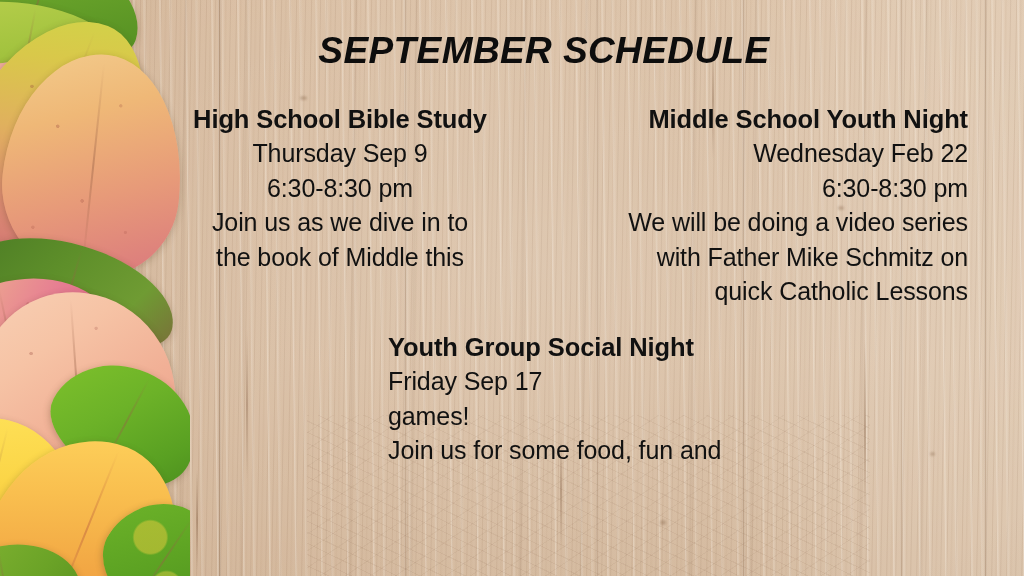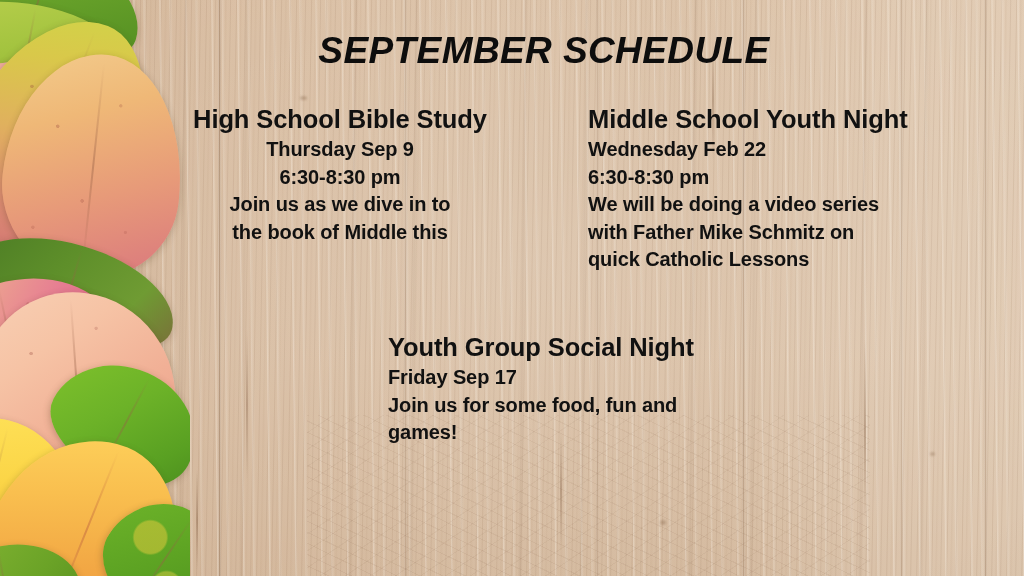--- a/index.html
+++ b/index.html
@@ -164,28 +164,28 @@
 
   .block { position:absolute; color:#111; }
   .block .title {
     font-weight:bold;
     font-size:25.5px;
     line-height:1.18;
     letter-spacing:-.1px;
     margin-bottom:2px;
   }
   .block .line {
-    font-size:20px;
-    font-weight:700;
+    font-size:25px;
+    font-weight:400;
     line-height:1.38;
     letter-spacing:-.1px;
   }
 
   #block-hs   { left:164px; top:104px; width:352px; text-align:center; }
-  #block-ms   { left:588px; top:104px; width:408px; text-align:left; }
+  #block-ms   { left:560px; top:104px; width:408px; text-align:right; }
   #block-soc  { left:388px; top:332px; width:392px; text-align:left; }
 </style>
 </head>
 <body>
 
 <div id="flyer">
 
   <div class="wood-base"></div>
   <div class="wood-grain-fine"></div>
   <div class="wood-grain-fine2"></div>
@@ -330,17 +330,17 @@
     <div class="line">Wednesday Feb 22</div>
     <div class="line">6:30-8:30 pm</div>
     <div class="line">We will be doing a video series</div>
     <div class="line">with Father Mike Schmitz on</div>
     <div class="line">quick Catholic Lessons</div>
   </div>
 
   <div class="block" id="block-soc">
     <div class="title">Youth Group Social Night</div>
     <div class="line">Friday Sep 17</div>
+    <div class="line">games!</div>
     <div class="line">Join us for some food, fun and</div>
-    <div class="line">games!</div>
   </div>
 
 </div>
 
 </body></html>

